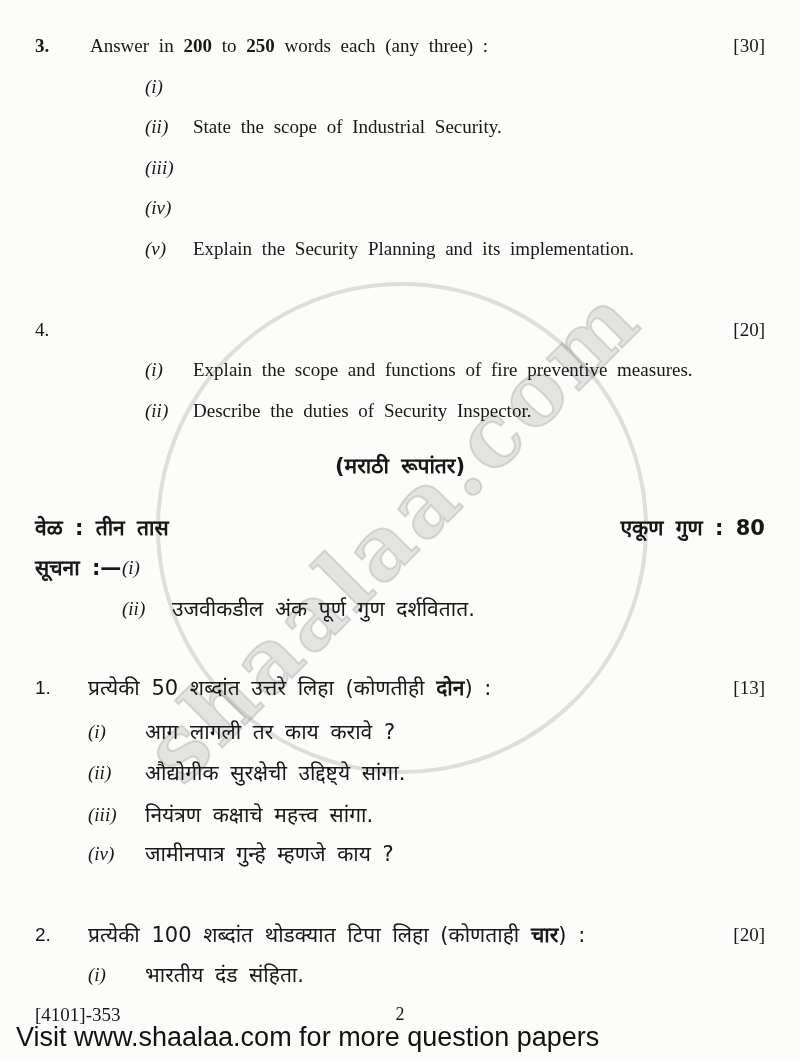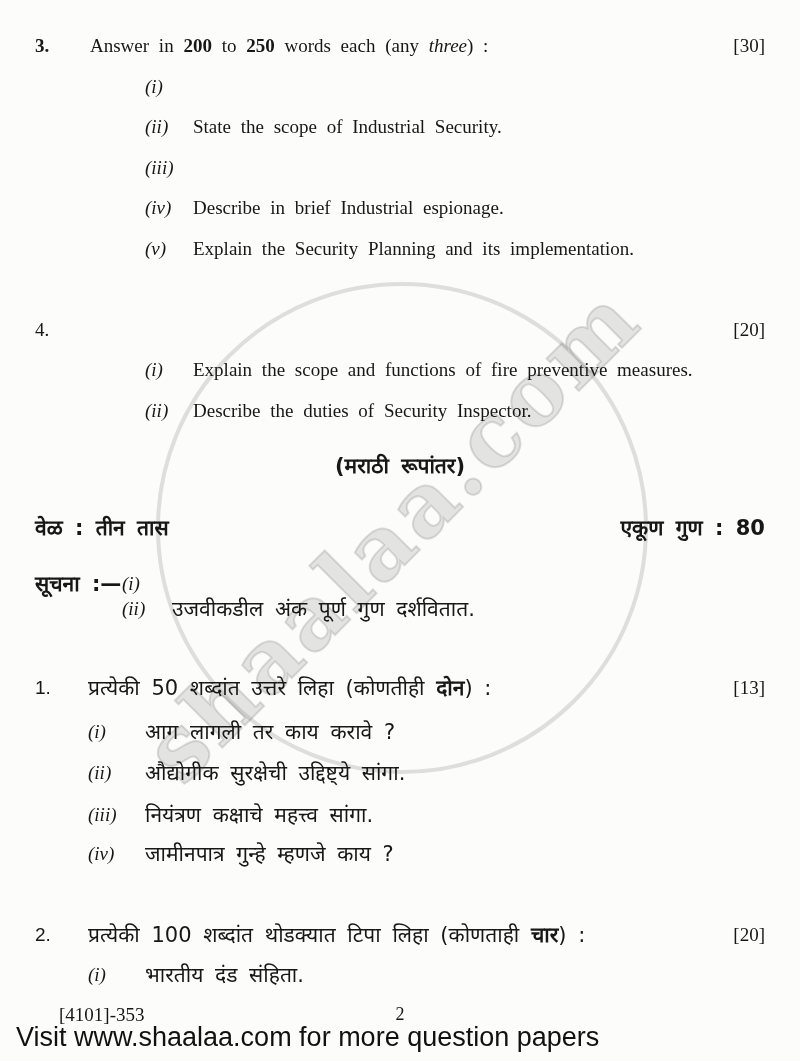--- a/index.html
+++ b/index.html
@@ -5,21 +5,21 @@
   html,body{margin:0;padding:0;background:#e9e9e9;}
   .page{
     position:relative;width:800px;height:1061px;margin:0 auto;
     background:#fcfcfa;color:#171717;overflow:hidden;
     font-family:"Liberation Serif",serif;
   }
   .row{position:absolute;left:0;right:0;height:28px;}
   .en{font-size:19px;line-height:26px;word-spacing:5px;white-space:nowrap;}
   .mr{font-size:21px;line-height:28px;word-spacing:5px;white-space:nowrap;font-family:"DejaVu Sans",sans-serif;}
   .b{font-weight:700;}
-  .it{font-style:italic;}
+  .it{}
   .qnum{position:absolute;left:35px;}
   .qnum-bold{font-weight:700;}
   .qtitle{position:absolute;left:90px;}
   .marks{position:absolute;right:35px;font-size:19px;font-family:"Liberation Serif",serif;word-spacing:normal;}
   .en-roman{position:absolute;left:145px;font-style:italic;}
   .en-itext{position:absolute;left:193px;}
   .mr-roman{position:absolute;left:88px;font-style:italic;font-family:"Liberation Serif",serif;font-size:19px;}
   .mr-itext{position:absolute;left:145px;}
   .mr-qtitle{position:absolute;left:88px;}
   .center{text-align:center;}
@@ -34,21 +34,21 @@
     border:4px solid rgba(90,90,90,0.18);border-radius:50%;
   }
   .wm-text{
     position:absolute;left:392px;top:534px;
     transform:translate(-50%,-50%) rotate(-45deg);
     font-family:"DejaVu Serif",serif;font-weight:700;
     font-size:88px;letter-spacing:4px;white-space:nowrap;
     color:rgba(128,128,128,0.20);
     -webkit-text-stroke:2px rgba(110,110,110,0.22);
   }
-  .footer-code{position:absolute;left:35px;top:1004px;font-size:19px;margin-left:24px;}
+  .footer-code{position:absolute;left:35px;top:1004px;font-size:19px;}
   .footer-page{position:absolute;left:0;right:0;top:1004px;text-align:center;font-size:18px;}
   .footer-visit{
     position:absolute;left:16px;top:1022px;
     font-family:"Liberation Sans",sans-serif;font-size:27px;color:#111;
     white-space:nowrap;
   }
 </style>
 </head>
 <body>
 
@@ -67,21 +67,20 @@
   </div>
   <div class="row en" style="top:114px">
     <span class="en-roman">(ii)</span>
     <span class="en-itext">State the scope of Industrial  Security.</span>
   </div>
   <div class="row en" style="top:155px">
     <span class="en-roman">(iii)</span>
   </div>
   <div class="row en" style="top:195px">
     <span class="en-roman">(iv)</span>
-    <span class="en-itext">Describe in brief Industrial espionage.</span>
   </div>
   <div class="row en" style="top:236px">
     <span class="en-roman">(v)</span>
     <span class="en-itext">Explain the  Security  Planning and its implementation.</span>
   </div>
 
   <div class="row en" style="top:317px">
     <span class="qnum">4.</span>
     <span class="marks">[20]</span>
   </div>
@@ -94,21 +93,21 @@
     <span class="en-itext">Describe the duties of  Security Inspector.</span>
   </div>
 
   <div class="row mr center" style="top:452px;font-weight:700">(मराठी रूपांतर)</div>
 
   <div class="row mr" style="top:514px">
     <span class="time-left">वेळ : तीन तास</span>
     <span class="marks-right">एकूण गुण :  80</span>
   </div>
 
-  <div class="row mr" style="top:570px">
+  <div class="row mr" style="top:554px">
     <span class="inst-label">सूचना :—</span>
     <span class="inst-roman">(i)</span>
   </div>
   <div class="row mr" style="top:595px">
     <span class="inst-roman">(ii)</span>
     <span class="inst-text"><span>उजवीकडील अंक पूर्ण गुण दर्शवितात.</span></span>
   </div>
 
   <div class="row mr" style="top:674px">
     <span class="qnum" style="font-family:'Liberation Sans',sans-serif;font-size:19px">1.</span>

